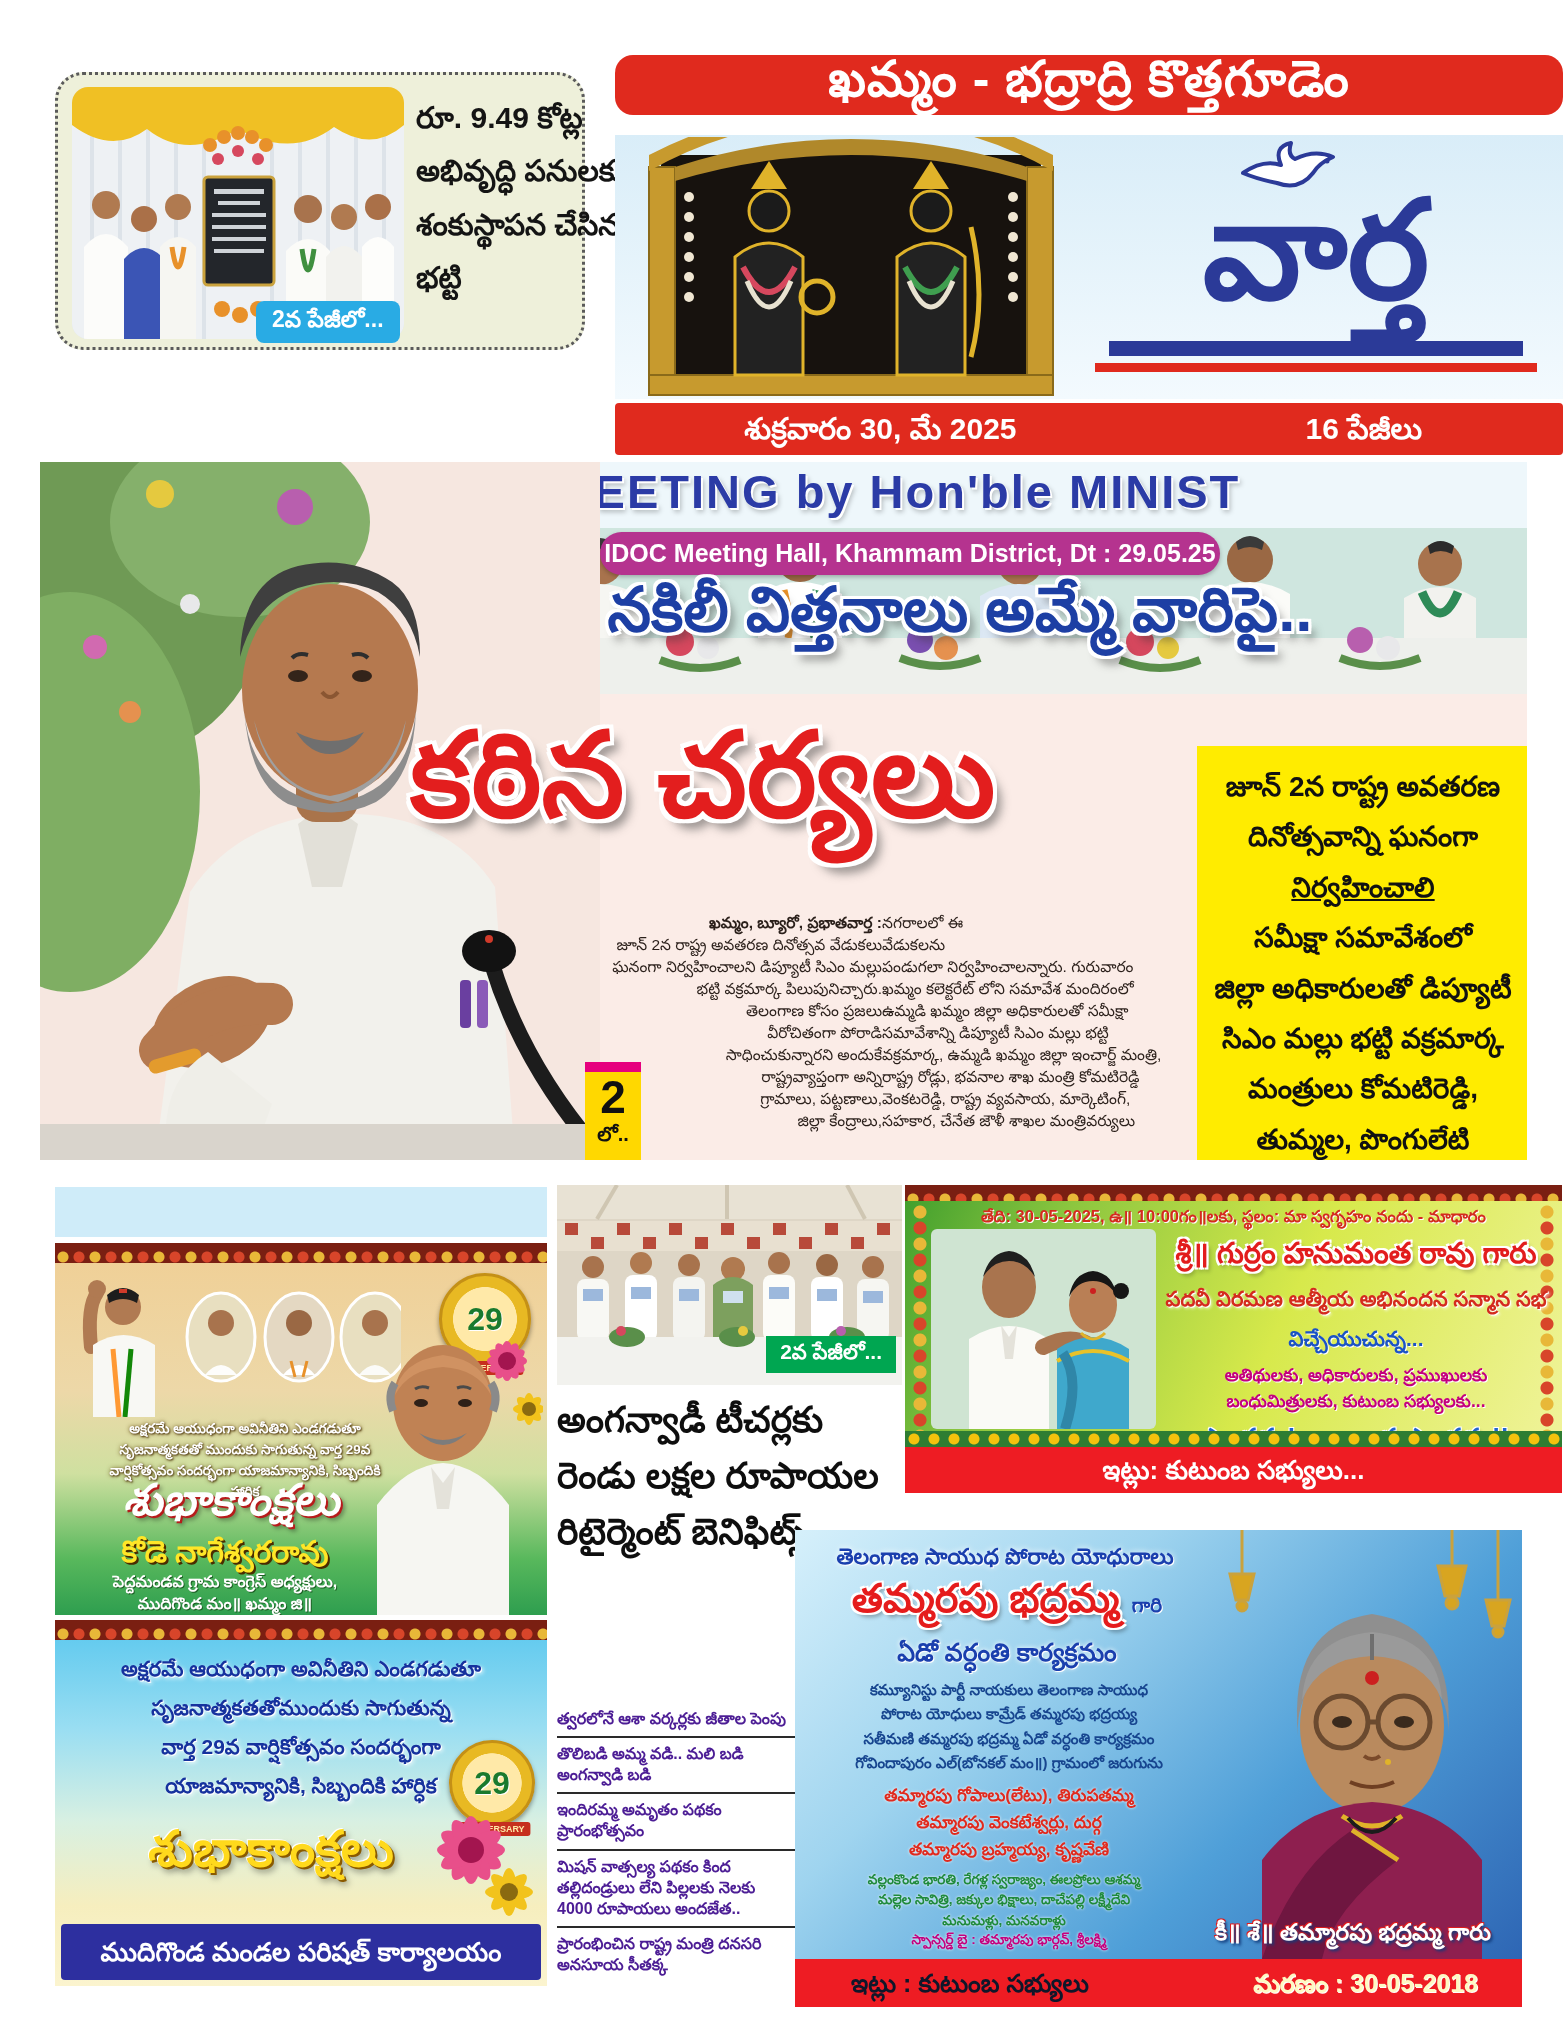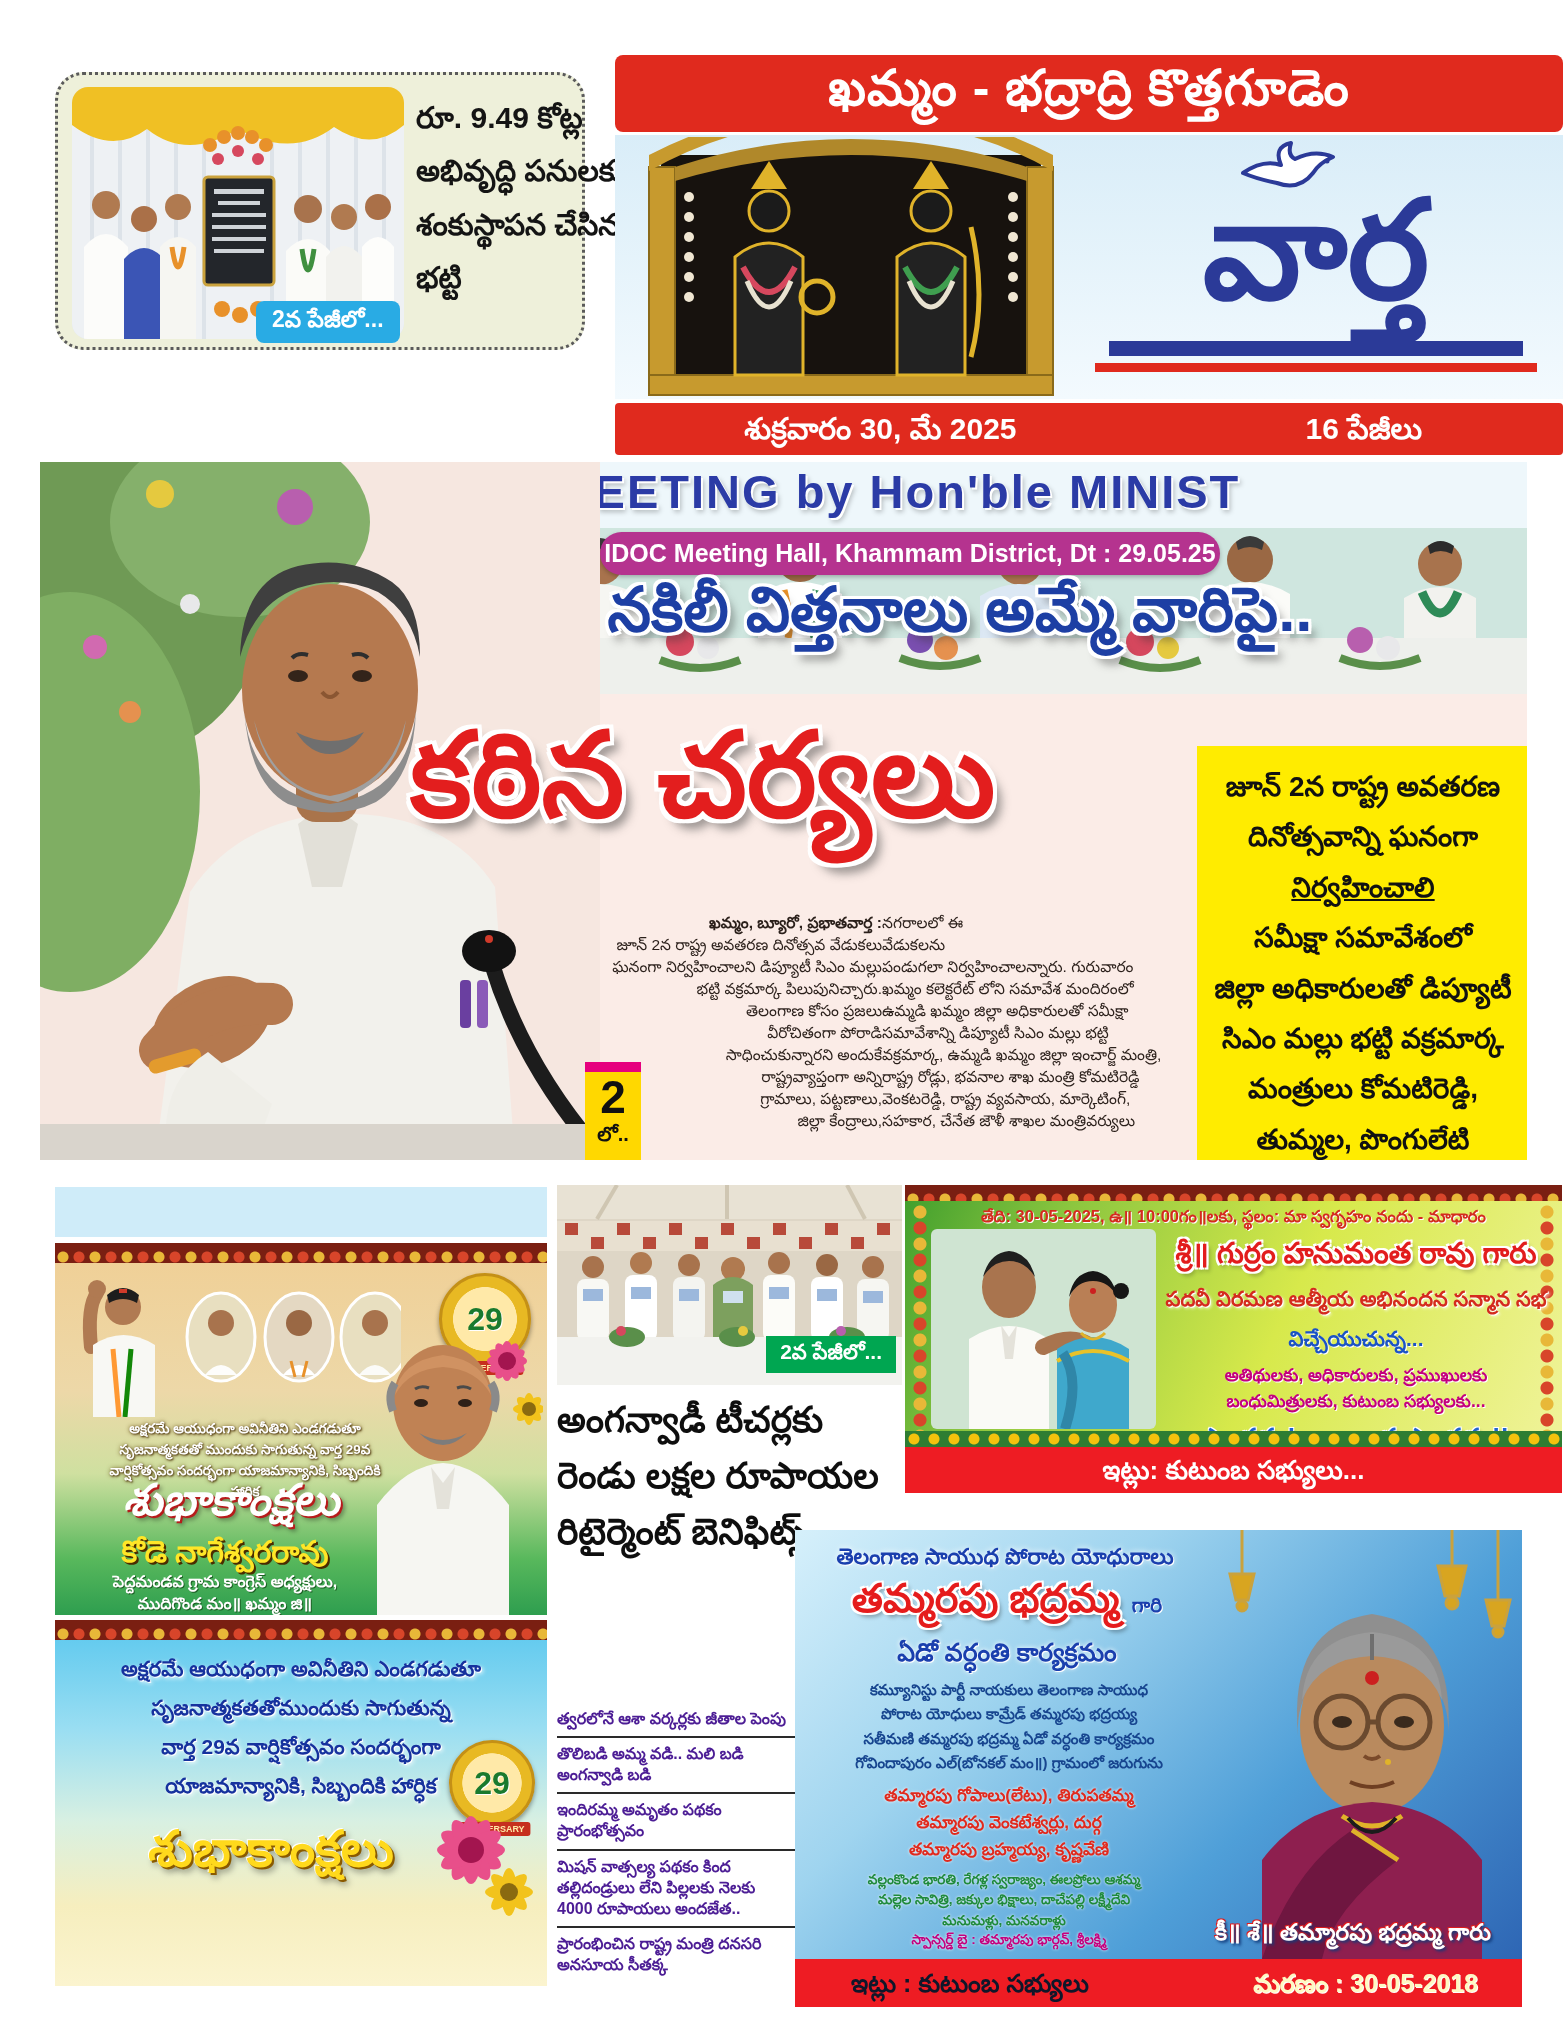--- a/index.html
+++ b/index.html
@@ -21,21 +21,21 @@
     font-weight:bold; font-size:23px; padding:5px 16px; border-radius:8px; z-index:3;
   }
   .topleft-headline {
     position:absolute; left:358px; top:16px; width:215px;
     font-size:30px; font-weight:bold; color:#141414; line-height:1.78; text-align:left;
   }
 
   
   .masthead { position:absolute; left:615px; top:55px; width:948px; height:400px; }
   .m-top {
-    position:absolute; top:0; left:0; right:0; height:77px; background:#e02a1e; border-radius:8px;
+    position:absolute; top:0; left:0; right:0; height:60px; background:#e02a1e; border-radius:18px;
     color:#fff; display:flex; align-items:center; justify-content:center;
     font-size:50px; font-weight:800; letter-spacing:1px;
   }
   .m-mid { position:absolute; top:80px; left:0; right:0; height:264px; background:linear-gradient(180deg,#d9edf8,#f3fafe); overflow:hidden; }
   .deity { position:absolute; left:16px; top:2px; width:440px; height:260px; }
   .walogo { position:absolute; right:12px; top:0px; width:470px; height:264px; text-align:center; }
   .dove { position:absolute; left:148px; top:4px; width:120px; height:58px; }
   .logo-text { position:absolute; left:0; right:0; top:46px; font-size:138px; font-weight:800; color:#2b3a98; line-height:1.0; }
   .logo-bar-blue { position:absolute; left:6%; right:6%; top:206px; height:15px; background:#2b3a98; }
   .logo-bar-red  { position:absolute; left:3%; right:3%; top:228px; height:9px;  background:#e02a1e; }
@@ -564,20 +564,21 @@
       <g transform="translate(98,92)">
         <g fill="#f2c31c">
           <ellipse rx="24" ry="8"></ellipse>
             <ellipse rx="24" ry="8" transform="rotate(45)"></ellipse>
           <ellipse rx="24" ry="8" transform="rotate(90)"></ellipse>
             <ellipse rx="24" ry="8" transform="rotate(135)"></ellipse>
         </g>
         <circle r="9" fill="#8a6a10"></circle>
       </g>
     </svg>
+    <div class="ad2-footer">ముదిగొండ మండల పరిషత్ కార్యాలయం</div>
   </div>
 
   <div class="midphoto">
     <svg viewBox="0 0 345 200" preserveAspectRatio="none">
       <rect width="345" height="200" fill="#ded6c6"></rect>
       <rect x="0" y="0" width="345" height="34" fill="#e8e2d4"></rect>
       <line x1="60" y1="0" x2="40" y2="34" stroke="#cfc6b2" stroke-width="4"></line>
       <line x1="170" y1="0" x2="170" y2="34" stroke="#cfc6b2" stroke-width="4"></line>
       <line x1="290" y1="0" x2="308" y2="34" stroke="#cfc6b2" stroke-width="4"></line>
       <g>

